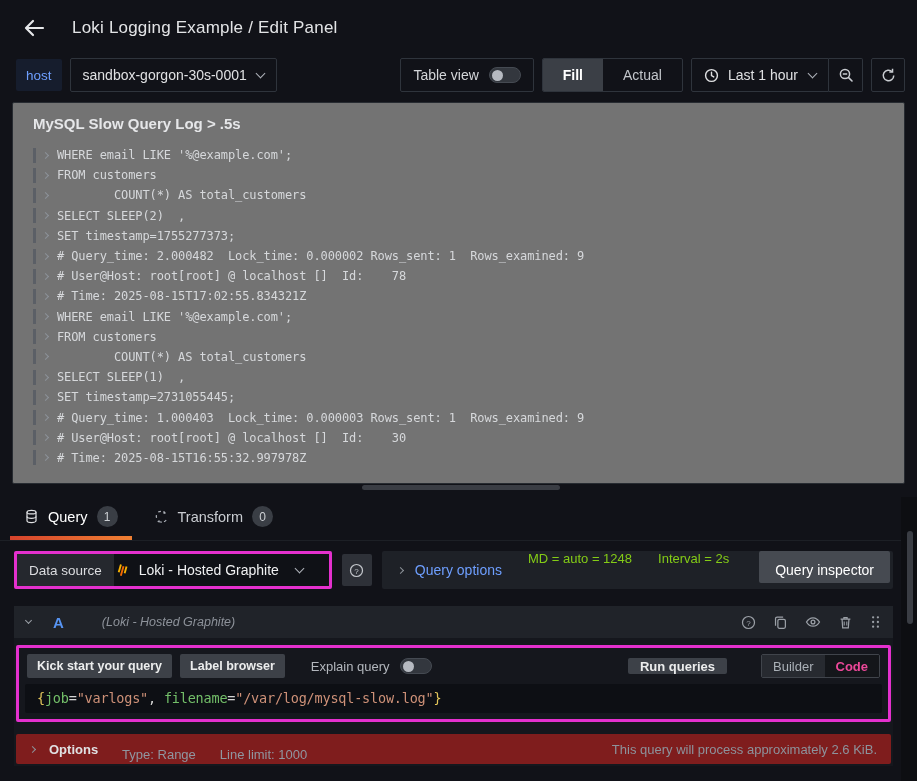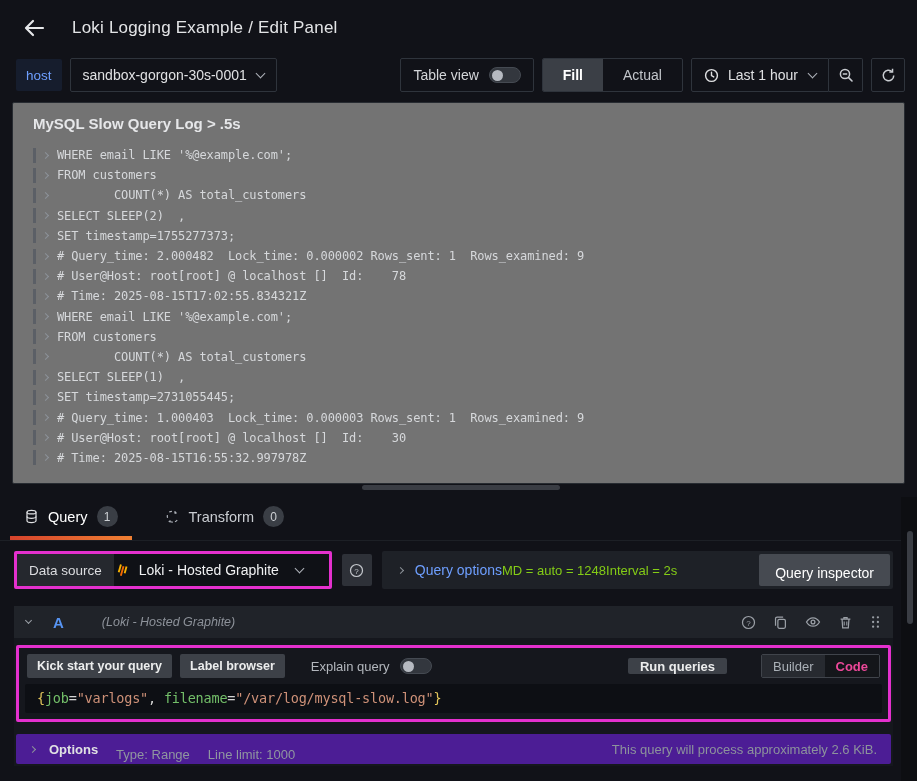--- a/index.html
+++ b/index.html
@@ -45,36 +45,36 @@
   .lbar { width:3px; height:15px; background:#5b5f66; margin-right:7px; flex:none; }
   .lchev { width:14px; color:#8d9299; display:flex; align-items:center; flex:none; cursor:pointer; }
   .ltext { font-family:"DejaVu Sans Mono", monospace; font-size:12px; font-weight:500; color:#d6d8db; white-space:pre; letter-spacing:-0.1px; }
 
   
   .hscrollbar { position:absolute; left:362px; top:485px; width:198px; height:5px; border-radius:3px; background:#3a3d44; cursor:pointer; }
   .vscrollbar { position:absolute; right:4px; top:531px; width:6px; height:93px; border-radius:3px; background:#3a3d44; cursor:pointer; }
   .gutter { position:absolute; right:0; top:497px; width:16px; height:284px; background:#0d0e12; }
 
   
-  .tabs { display:flex; align-items:flex-end; gap:47px; padding:16px 0 0 24px; border-bottom:1px solid #1d2026; }
+  .tabs { display:flex; align-items:flex-end; gap:36px; padding:16px 0 0 24px; border-bottom:1px solid #1d2026; }
   .tab { position:relative; display:flex; align-items:center; gap:9px; padding:6px 0 13px 0; font-size:14.5px; color:#aeb2b9; cursor:pointer; }
   .tab .tab-label { color:#c9ccd1; }
   .tab.active .tab-label { color:#ffffff; font-weight:500; }
   .tab.active { color:#e0e1e3; }
   .tab.active::after { content:''; position:absolute; left:-14px; right:-14px; bottom:0; height:4px; background:linear-gradient(90deg,#d6432c,#f08033); }
   .badge { min-width:21px; height:21px; border-radius:11px; background:#3a3e45; color:#cdd0d4; font-size:12px; display:flex; align-items:center; justify-content:center; padding:0 6px; }
 
   
   .ds-row { display:flex; align-items:center; margin:10px 24px 0 14px; gap:10px; }
   .hl-box { display:flex; align-items:stretch; border:3px solid #e430ce; border-radius:2px; height:38px; }
   .ds-label { background:#25282e; display:flex; align-items:center; padding:0 12px; font-size:13.5px; font-weight:500; color:#dcdde0; }
   .ds-picker { background:#0f1116; display:flex; align-items:center; gap:9px; padding:0 1px; font-size:14px; color:#f0f1f2; cursor:pointer; min-width:215px; }
   .ds-picker .chev { color:#aeb2b9; margin-left:8px; }
   .help-btn { width:30px; height:32px; background:#2e3138; border:none; color:#c3c6cb; display:flex; align-items:center; justify-content:center; cursor:pointer; border-radius:2px; }
-  .ds-strip { flex:1; height:38px; background:#1e2127; display:flex; align-items:center; padding:0 3px 0 16px; border-radius:2px; }
+  .ds-strip { flex:1; height:38px; background:#1e2127; display:flex; padding:0 3px 0 16px; gap:26px; border-radius:2px; }
   .qo-toggle { display:flex; align-items:center; gap:12px; cursor:pointer; color:#8d9299; }
   .qo-label { color:#6e9fff; font-size:14px; font-weight:500; }
   .strip-text { font-size:13px; color:#84cc16; }
   .qi-btn { margin-left:auto; height:32px; background:#464a51; border:none; border-radius:2px; color:#ffffff; font-size:14px; font-weight:500; padding:11px 16px; cursor:pointer; }
 
   
   .query-section { margin:17px 24px 0 14px; background:#15171d; padding-bottom:2px; }
   .qrow-header { height:32px; background:#202329; display:flex; align-items:center; gap:14px; padding:0 12px; }
   .qrow-collapse { color:#9ba0a7; cursor:pointer; display:flex; align-items:center; }
   .ref-id { color:#5794f2; font-size:15px; font-weight:700; margin-left:8px; cursor:pointer; }
@@ -90,21 +90,21 @@
   .run-btn { background:#3d4148; border:none; border-radius:2px; color:#eceded; font-size:13px; font-weight:600; height:16px; padding:0 12px; cursor:pointer; }
   .bc-group { display:flex; align-items:stretch; border:1px solid #40444b; border-radius:2px; overflow:hidden; margin-left:26px; height:24px; }
   .bc-seg { display:flex; align-items:center; padding:0 11px; font-size:13px; color:#aab0b7; cursor:pointer; background:#272a30; }
   .bc-seg.active { background:#14161a; color:#ec4899; font-weight:700; }
   .code-editor { background:#0d0f14; border-radius:2px; padding:6px 12px 7px 12px; font-family:"DejaVu Sans Mono", monospace; font-size:13.5px; letter-spacing:-0.2px; cursor:text; }
   .tok-brace { color:#e2c55a; }
   .tok-label { color:#73bf69; }
   .tok-operator { color:#d4d4d4; }
   .tok-string { color:#ce9178; }
 
-  .options-row { margin:12px 2px 0 2px; height:30px; background:#4c1d95; display:flex; align-items:center; gap:18px; padding:0 14px; border-radius:2px; }
+  .options-row { margin:12px 2px 0 2px; height:30px; background:#7f1d1d; display:flex; align-items:center; gap:24px; padding:0 14px; border-radius:2px; }
   .opt-toggle { display:flex; align-items:center; gap:14px; cursor:pointer; color:#8d9299; }
   .opt-label { font-size:13px; font-weight:700; color:#e0e1e3; }
   .opt-text { font-size:13px; color:#9096a0;margin-top:10px; }
   .opt-process { margin-left:auto; font-size:13px; color:#8d939c; }
 
   svg { display:block; }
 </style>
 </head>
 <body>
 

